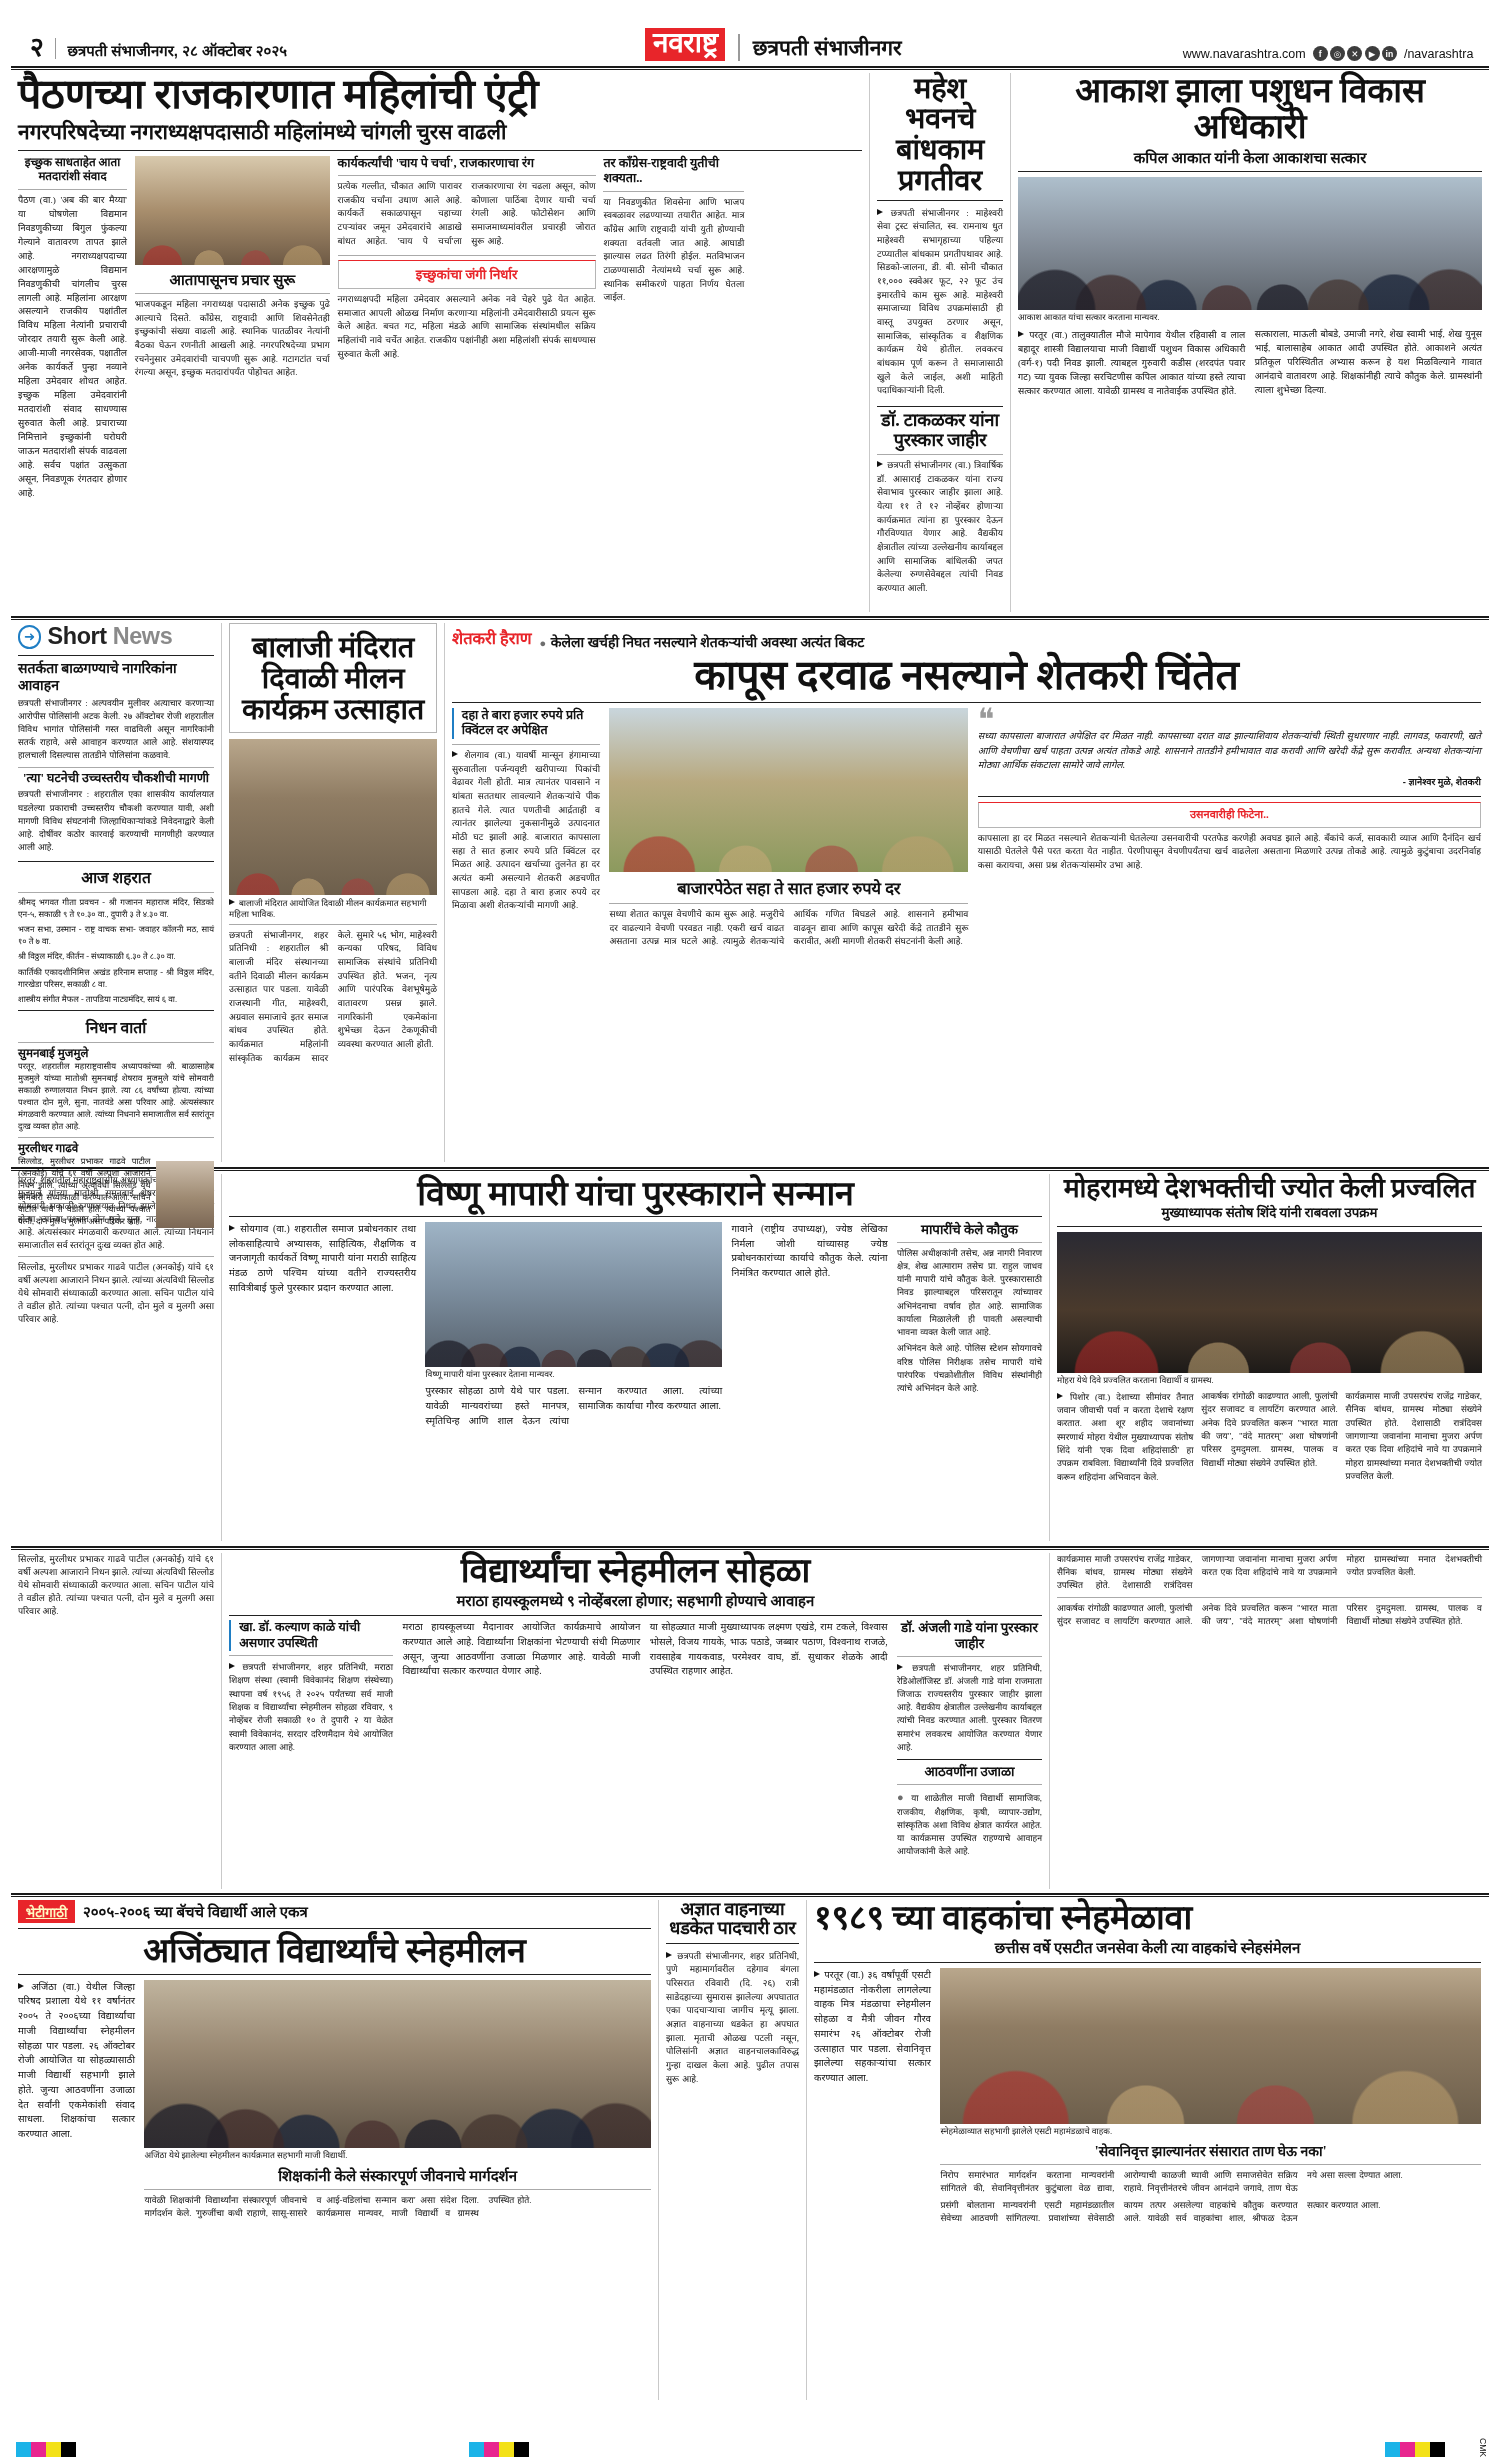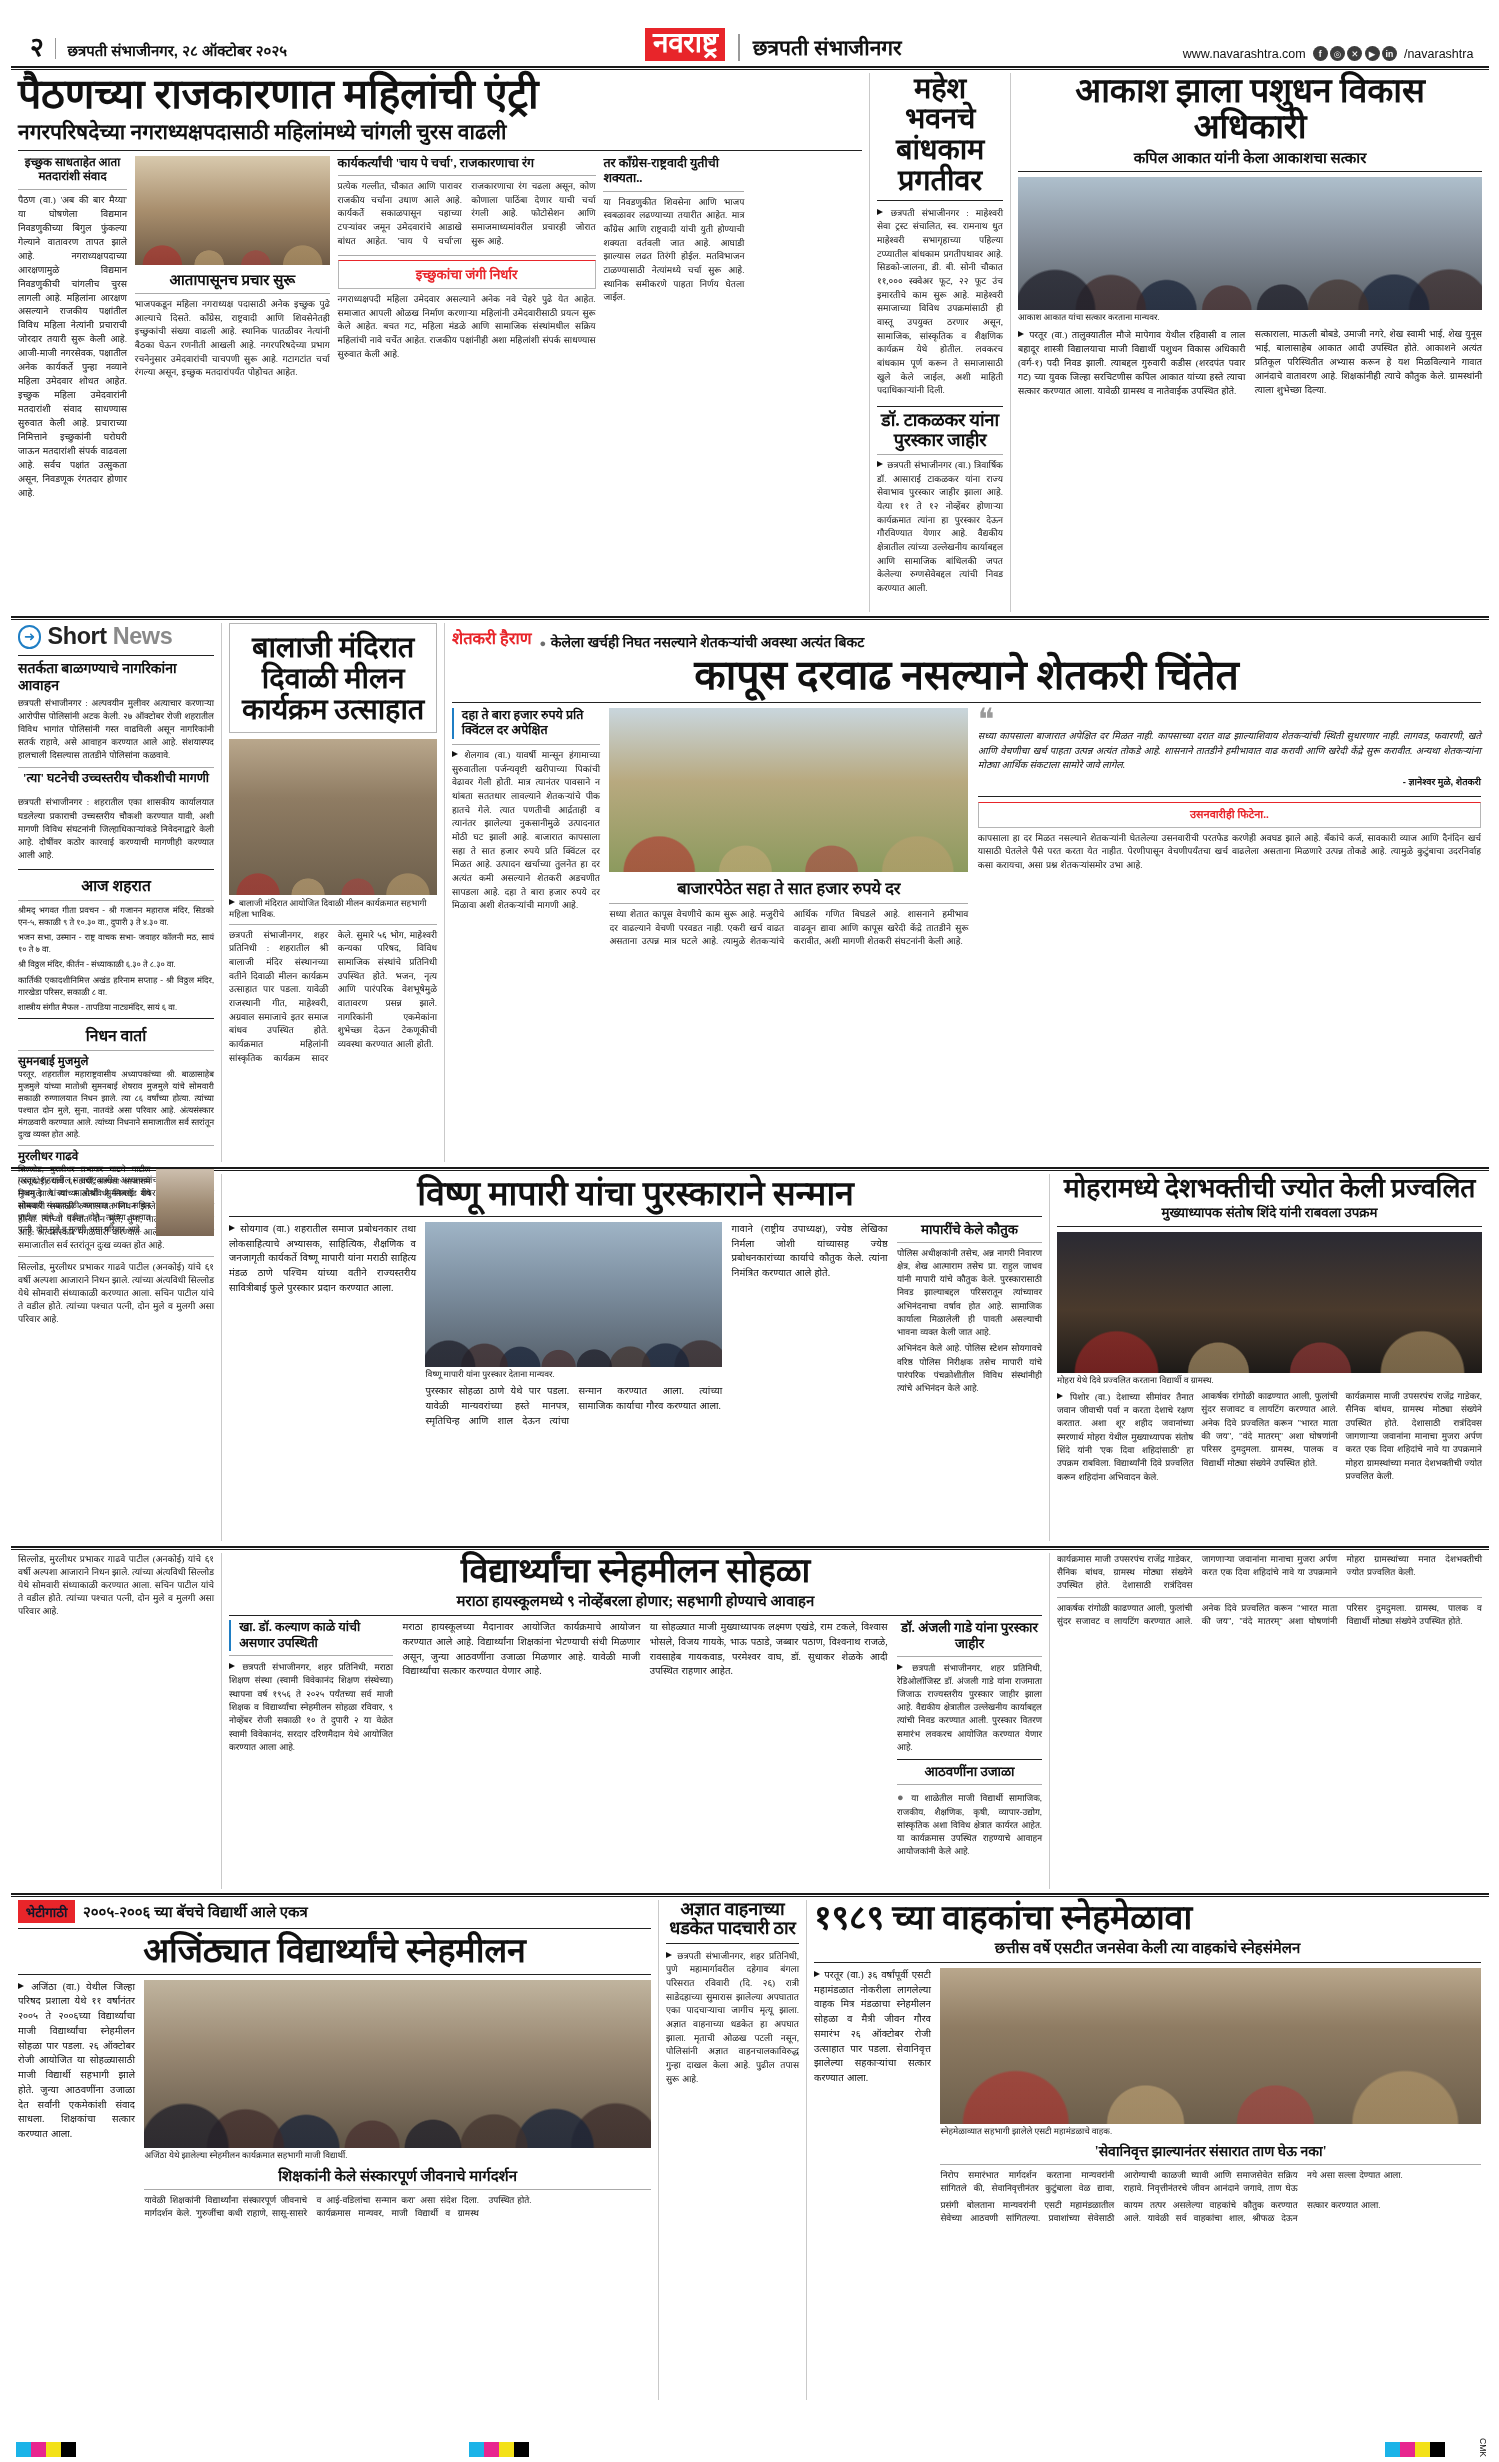--- a/index.html
+++ b/index.html
@@ -40,21 +40,21 @@
   h1.hl { font-family: "Liberation Serif", "DejaVu Serif", serif; font-weight: bold; line-height: 1.06;
           letter-spacing: -0.2px; }
   .hl-xxl { font-size: 41px; }
   .hl-xl  { font-size: 34px; }
   .hl-l   { font-size: 26.6px; }
   .hl-m   { font-size: 29px; }
   .hl-s   { font-size: 18px; }
   .sub { font-family: "Liberation Serif", serif; font-weight: bold; font-size: 16.4px; line-height: 1.2; }
   .kicker { display: inline-block; color: #e8252a; font-weight: bold; font-size: 13.3px;
             font-family: "Liberation Serif", serif; }
-  .kicker-box { background:#e8252a; color:#0f172a; padding:2.3px 7.8px; font-weight:bold; font-size:13.3px; }
+  .kicker-box { background:#e8252a; color:#fef9c3; padding:2.3px 7.8px; font-weight:bold; font-size:13.3px;text-decoration:underline; }
   .bullet-lead::before { content:"\25B6"; font-size: 7.8px; margin-right: 3.9px; vertical-align: 1.6px; }
   .dot-lead::before { content:"\25CF"; color:#6e6e6e; font-size: 11px; margin-right: 4.7px; }
 
   
   .body { font-size: 9.7px; line-height: 1.52; text-align: justify; word-spacing: 0.8px;
           font-family: "Liberation Serif", serif; hyphens: auto; }
   .cols2 { column-count: 2; column-gap: 9.4px; column-rule: none; }
   .cols3 { column-count: 3; column-gap: 9.4px; }
 
   
@@ -225,21 +225,21 @@
       <div class="shortnews-hd">
         <div class="sn-logo"></div>
         <div class="sn-title"><span style="color:#222">Short</span>
           <span>News</span></div>
       </div>
       <div class="hr-thin"></div>
       <div class="sub" style="font-size:14px;">सतर्कता बाळगण्याचे नागरिकांना आवाहन</div>
       <div class="body" style="font-size:8.7px;margin-top:2.3px;">छत्रपती संभाजीनगर : अल्पवयीन मुलीवर अत्याचार करणाऱ्या आरोपीस पोलिसांनी अटक केली. २७ ऑक्टोबर रोजी शहरातील विविध भागांत पोलिसांनी गस्त वाढविली असून नागरिकांनी सतर्क राहावे, असे आवाहन करण्यात आले आहे. संशयास्पद हालचाली दिसल्यास तातडीने पोलिसांना कळवावे.</div>
       <div class="hr-hair"></div>
       <div class="sub ctr" style="font-size:12.5px;">'त्या' घटनेची उच्चस्तरीय चौकशीची मागणी</div>
-      <div class="body" style="font-size:8.7px;margin-top:10px;">छत्रपती संभाजीनगर : शहरातील एका शासकीय कार्यालयात घडलेल्या प्रकाराची उच्चस्तरीय चौकशी करण्यात यावी, अशी मागणी विविध संघटनांनी जिल्हाधिकाऱ्यांकडे निवेदनाद्वारे केली आहे. दोषींवर कठोर कारवाई करण्याची मागणीही करण्यात आली आहे.</div>
+      <div class="body" style="font-size:8.7px;margin-top:2px;">छत्रपती संभाजीनगर : शहरातील एका शासकीय कार्यालयात घडलेल्या प्रकाराची उच्चस्तरीय चौकशी करण्यात यावी, अशी मागणी विविध संघटनांनी जिल्हाधिकाऱ्यांकडे निवेदनाद्वारे केली आहे. दोषींवर कठोर कारवाई करण्याची मागणीही करण्यात आली आहे.</div>
       <div class="hr-thin" style="margin-top:6.2px;"></div>
       <div class="sec-title" style="font-size:15.6px;">आज शहरात</div>
       <div class="hr-hair"></div>
       <div class="tiny" style="font-size:8.3px;">
         <div style="margin-bottom:3.1px;">श्रीमद् भगवत गीता प्रवचन - श्री गजानन महाराज मंदिर, सिडको एन-५, सकाळी ९ ते १०.३० वा., दुपारी ३ ते ४.३० वा.</div>
         <div style="margin-bottom:3.1px;">भजन सभा, उस्मान - राष्ट्र वाचक सभा- जवाहर कॉलनी मठ, सायं १० ते ७ वा.</div>
         <div style="margin-bottom:3.1px;">श्री विठ्ठल मंदिर, कीर्तन - संध्याकाळी ६.३० ते ८.३० वा.</div>
         <div style="margin-bottom:3.1px;">कार्तिकी एकादशीनिमित्त अखंड हरिनाम सप्ताह - श्री विठ्ठल मंदिर, गारखेडा परिसर, सकाळी ८ वा.</div>
         <div style="margin-bottom:3.1px;">शास्त्रीय संगीत मैफल - तापडिया नाट्यमंदिर, सायं ६ वा.</div>
       </div>

